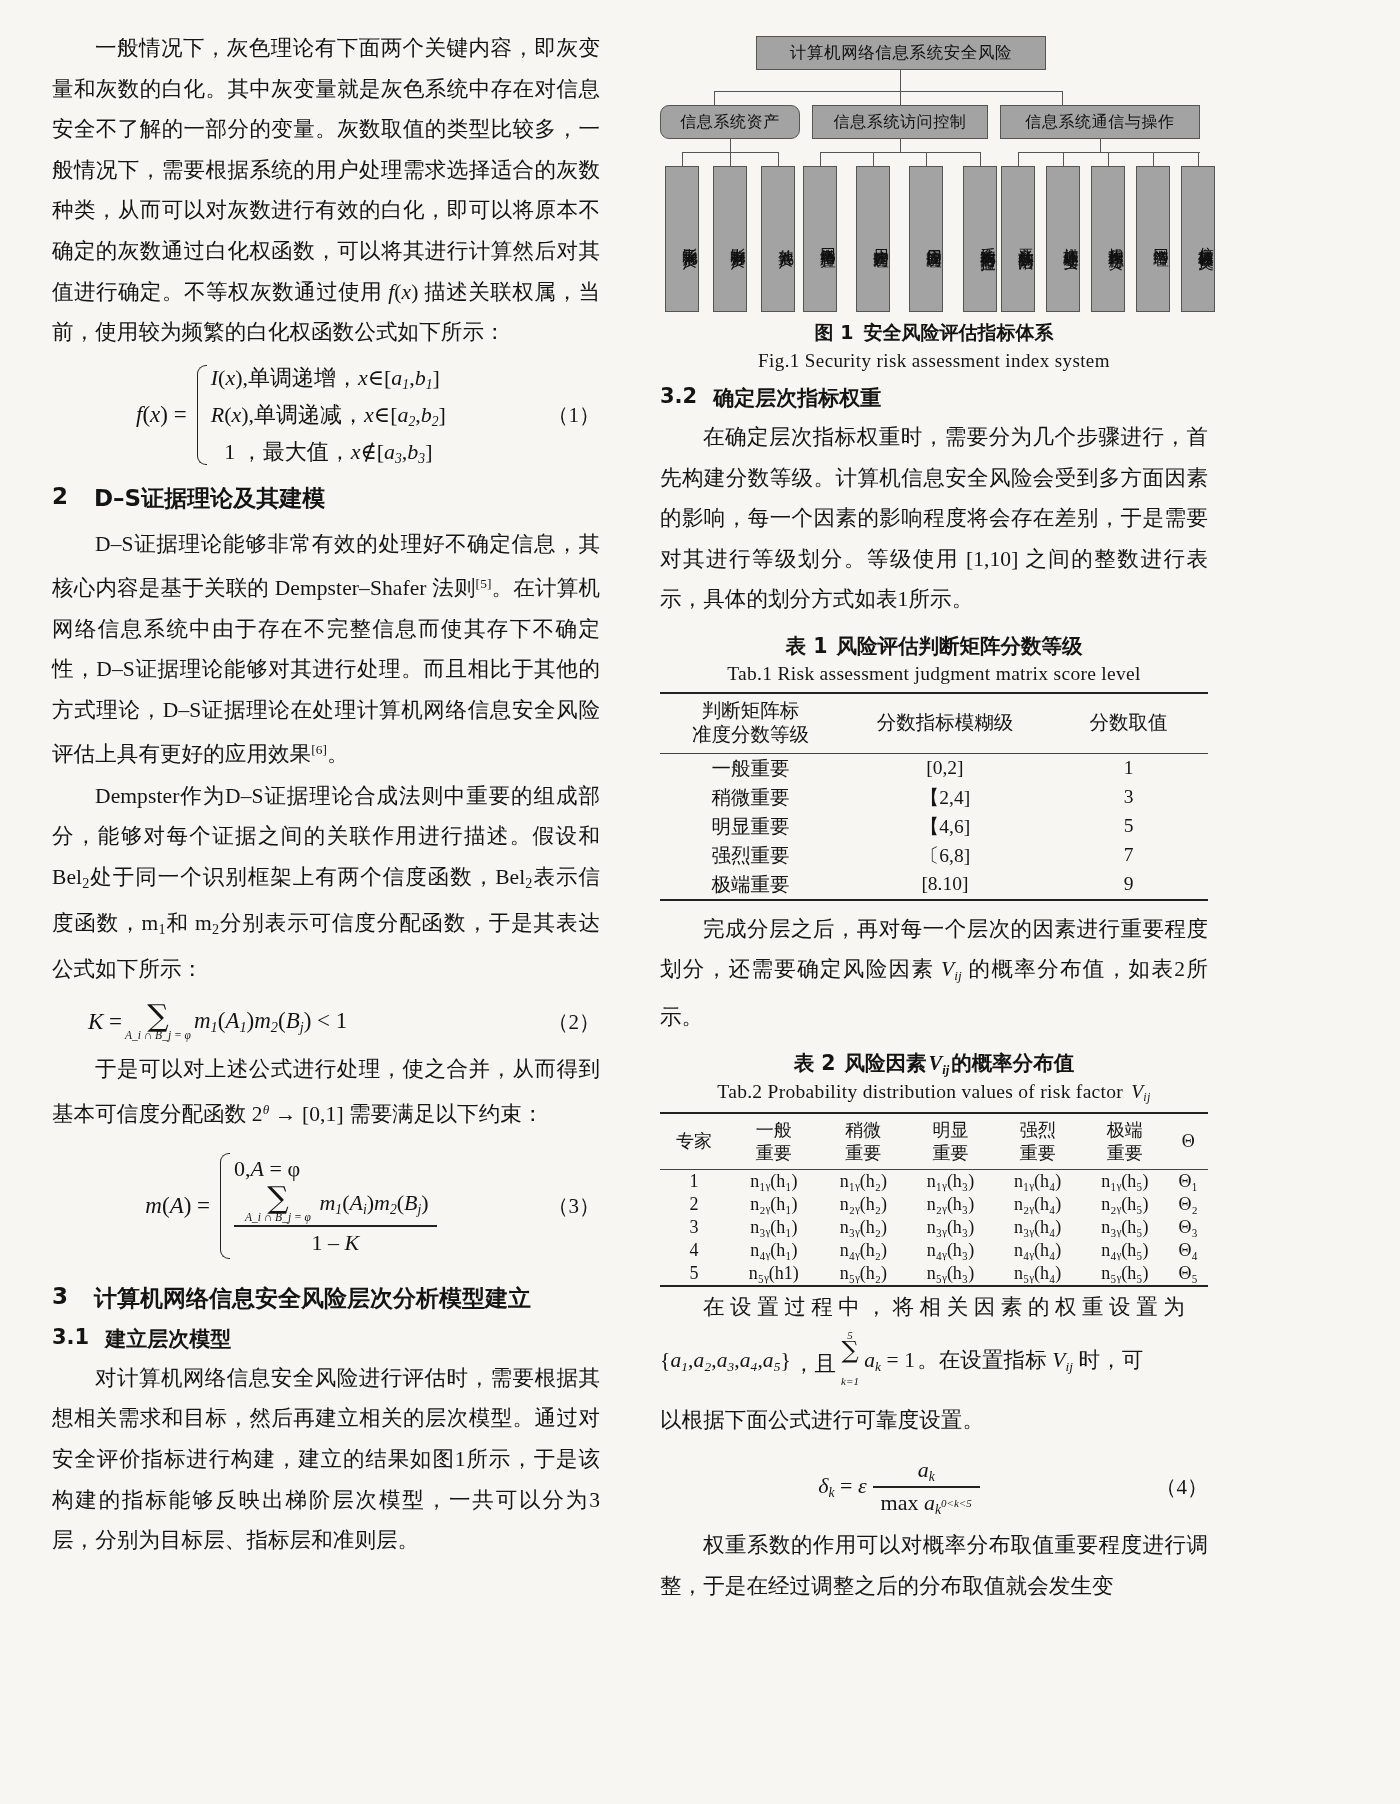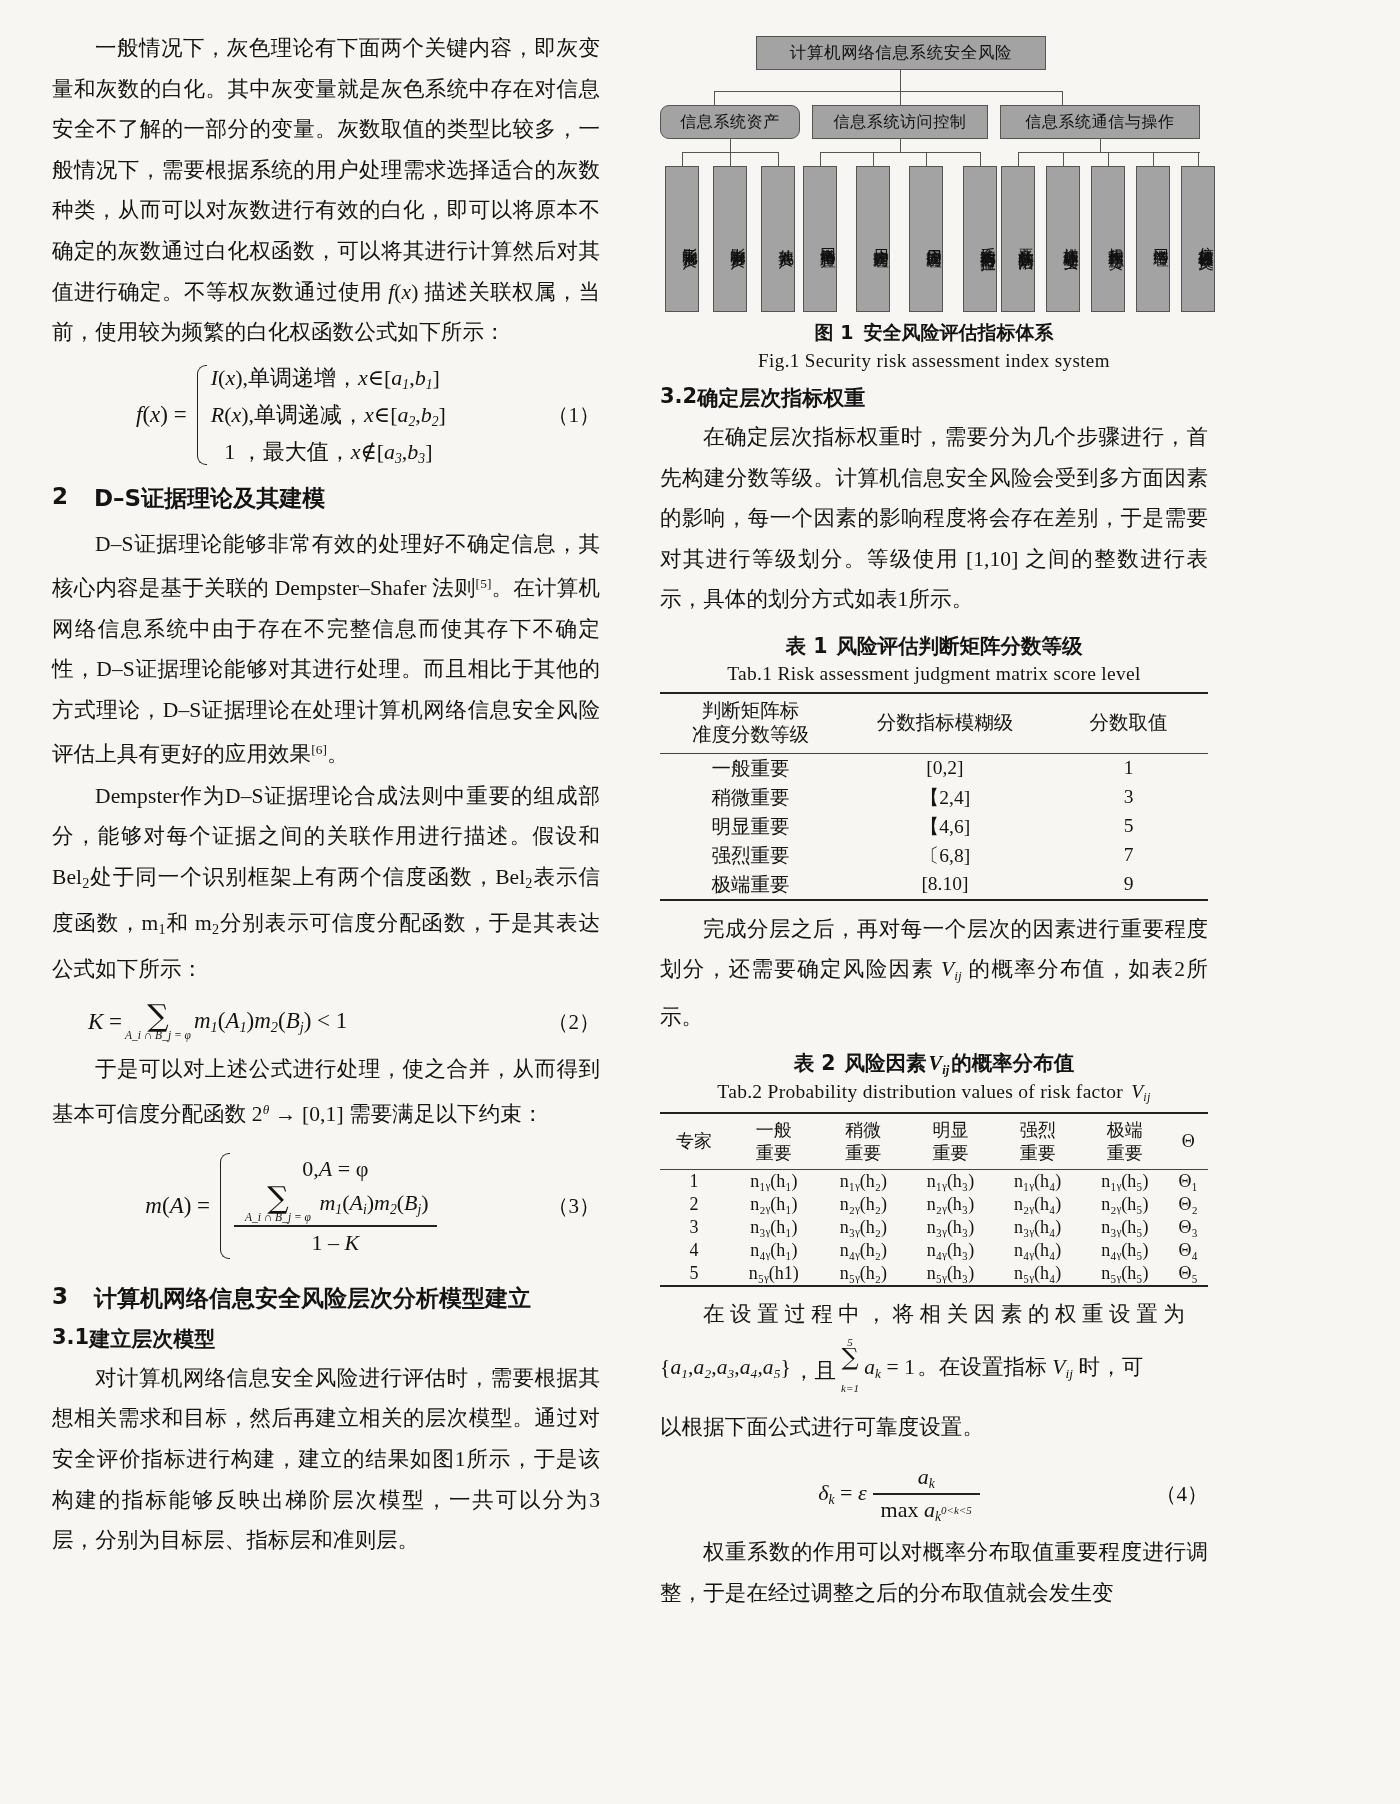--- a/index.html
+++ b/index.html
@@ -29,21 +29,21 @@
   .h1 {
     font-family:"DejaVu Sans","Liberation Sans",sans-serif;
     font-weight:bold; font-size:23px;
     margin:16px 0 10px 0;
     display:flex; gap:26px;
   }
   .h2 {
     font-family:"DejaVu Sans","Liberation Sans",sans-serif;
     font-weight:bold; font-size:21px;
     margin:11px 0 5px 0;
-    display:flex; 
+    display:flex; gap:16px;
   }
 
   
   .eq { position:relative; margin:10px 0 8px 0; font-size:22px; }
   .eq .num { position:absolute; right:0; top:50%; transform:translateY(-50%); font-size:21px; }
   .eq-inner { display:flex; align-items:center; justify-content:center; padding-right:70px; }
   i.m { font-family:"Liberation Serif",serif; font-style:italic; }
   .sub { font-size:0.62em; vertical-align:-0.28em; font-style:italic; }
   .sup { font-size:0.62em; vertical-align:0.55em; font-style:italic; }
 
@@ -148,21 +148,21 @@
       <span class="num">（2）</span>
     </div>
 
     <p class="body ind" style="margin-top:8px;">于是可以对上述公式进行处理，使之合并，从而得到基本可信度分配函数 2<span class="sup">θ</span> → [0,1] 需要满足以下约束：</p>
 
     <div class="eq" style="margin-top:16px;">
       <div class="eq-inner">
         <span style="font-size:23px;"><i class="m">m</i>(<i class="m">A</i>)&nbsp;=</span>
         <span class="brace" style="min-height:110px;"></span>
         <span class="cases" style="gap:4px;">
-          <div style="text-align:center;">0,<i class="m">A</i> = φ</div>
+          <div style="text-align:left;">0,<i class="m">A</i> = φ</div>
           <div>
             <span class="frac">
               <span class="top">
                 <span class="sumw">
                   <span class="sg">∑</span>
                   <span class="lim">A_i ∩ B_j = φ</span>
                 </span>
                 <span><i class="m">m</i><span class="sub">1</span>(<i class="m">A</i><span class="sub">i</span>)<i class="m">m</i><span class="sub">2</span>(<i class="m">B</i><span class="sub">j</span>)</span>
               </span>
               <span class="bar"></span>
@@ -362,21 +362,21 @@
           <td>n₅ᵧ(h1)</td>
           <td>n₅ᵧ(h₂)</td>
           <td>n₅ᵧ(h₃)</td>
           <td>n₅ᵧ(h₄)</td>
           <td>n₅ᵧ(h₅)</td>
           <td>Θ₅</td>
         </tr>
       </tbody>
     </table>
 
-    <p class="body" style="text-indent:2em;margin-top:7px;">在 设 置 过 程 中 ， 将 相 关 因 素 的 权 重 设 置 为</p>
+    <p class="body" style="text-indent:2em;">在 设 置 过 程 中 ， 将 相 关 因 素 的 权 重 设 置 为</p>
     <p class="body" style="display:flex;align-items:center;gap:2px;flex-wrap:nowrap;">
       <span>{<i class="m">a</i><span class="sub">1</span>,<i class="m">a</i><span class="sub">2</span>,<i class="m">a</i><span class="sub">3</span>,<i class="m">a</i><span class="sub">4</span>,<i class="m">a</i><span class="sub">5</span>}</span>
       <span>，且</span>
       <span class="sumw" style="transform:translateY(2px);">
         <span style="font-size:11px;font-style:italic;line-height:1;">5</span>
         <span class="sg" style="font-size:24px;">∑</span>
         <span class="lim" style="font-size:11px;"><i>k</i>=1</span>
       </span>
       <span><i class="m">a</i><span class="sub">k</span> = 1</span>
       <span>。在设置指标 <i class="m">V<span class="sub">ij</span></i> 时，可</span>

